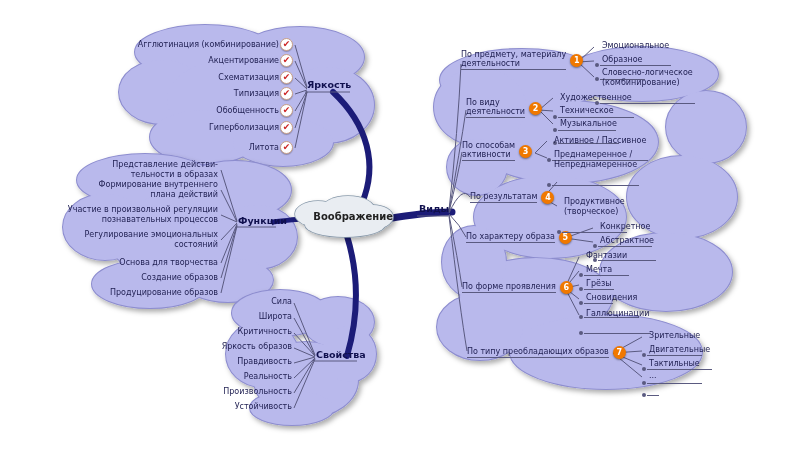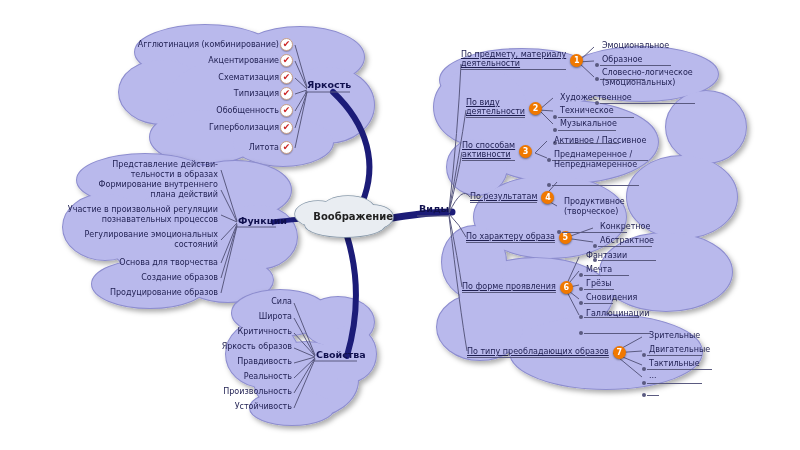--- a/index.html
+++ b/index.html
@@ -9,21 +9,21 @@
   .txt{position:absolute;z-index:2;font-size:8px;line-height:1.25;color:#1e1e50;white-space:pre-line;}
   .r{text-align:right;}
   .branch-label{position:absolute;z-index:2;font-size:9.5px;font-weight:bold;color:#10104e;}
   .center-label{position:absolute;z-index:3;font-size:10px;font-weight:bold;color:#222;width:96px;text-align:right;}
   .checkrow{position:absolute;z-index:2;display:flex;align-items:center;gap:1px;height:13px;}
   .checkrow .t{font-size:8px;color:#1e1e50;white-space:nowrap;}
   .check{flex:0 0 auto;width:11px;height:11px;border-radius:50%;background:#fff;border:1px solid #c9a08a;
          color:#cc2222;font-size:9px;line-height:11px;text-align:center;font-weight:bold;
          box-shadow:0 1px 1px rgba(0,0,0,.25);}
   .group{position:absolute;z-index:2;display:flex;align-items:center;gap:4px;}
-  .g-label{font-size:8px;color:#1e1e50;white-space:pre-line;border-bottom:1px solid #5a5a80;padding-bottom:1px;text-decoration:underline;}
+  .g-label{font-size:8px;color:#1e1e50;white-space:pre-line;border-bottom:1px solid #5a5a80;padding-bottom:1px;}
   .badge{flex:0 0 auto;width:13px;height:13px;border-radius:50%;background:#f07800;color:#fff;
          font-size:8px;font-weight:bold;line-height:13px;text-align:center;
          box-shadow:0 1px 2px rgba(0,0,0,.45);}
   .leaf{position:absolute;z-index:2;font-size:8px;line-height:1.3;color:#1e1e50;white-space:pre-line;
         border-bottom:1px solid #5a5a80;padding:0 2px 14px 2px;}
   .leaf::before{content:"";position:absolute;left:-5px;bottom:-2px;width:4px;height:4px;
         background:#5a5a80;border-radius:50%;}
 </style>
 </head>
 <body>
@@ -262,21 +262,21 @@
     <span class="badge">6</span>
     </div>
   <div class="group" style="left:467px;top:346px">
     <span class="g-label">По типу преобладающих образов</span>
     <span class="badge">7</span>
     </div>
 
   <div class="leaf" style="left:600px;top:41px">Эмоциональное</div>
   <div class="leaf" style="left:600px;top:55px">Образное</div>
   <div class="leaf" style="left:600px;top:68px">Словесно-логическое
-(эмоциональных)</div>
+(комбинирование)</div>
 
   <div class="leaf" style="left:558px;top:93px">Художественное</div>
   <div class="leaf" style="left:558px;top:106px">Техническое</div>
   <div class="leaf" style="left:558px;top:119px">Музыкальное</div>
 
   <div class="leaf" style="left:552px;top:136px">Активное / Пассивное</div>
   <div class="leaf" style="left:552px;top:150px">Преднамеренное /
 Непреднамеренное</div>
 
   <div class="leaf" style="left:562px;top:197px">Продуктивное

